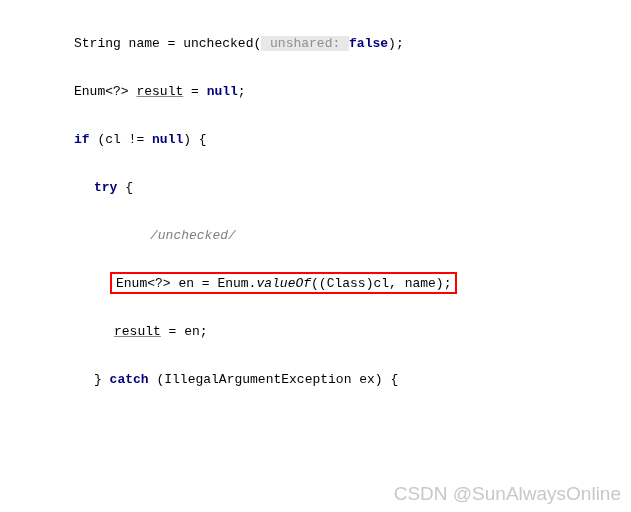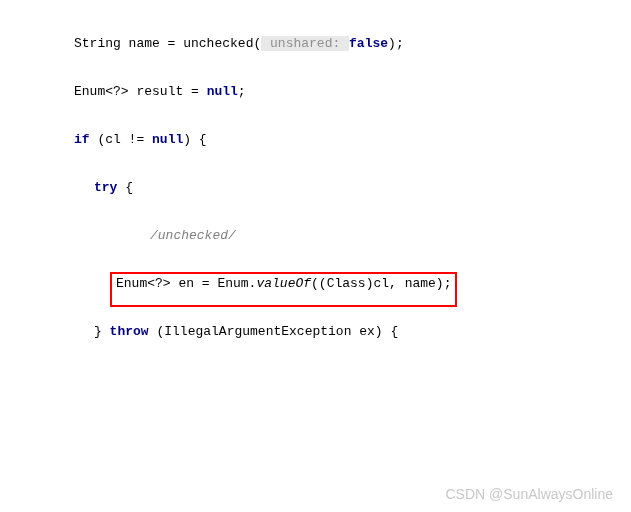--- a/index.html
+++ b/index.html
@@ -12,55 +12,56 @@
       line-height: 24px;
       padding: 8px 0 0 54px;
       position: relative;
       overflow: hidden;
     }
     .code-container { white-space: pre; }
     .line { display: block; height: 24px; }
     .kw { color: #000080; font-weight: bold; text-align: center; }
     .comment { color: #808080; font-style: italic; margin-left: 36px; }
     .hint-bg { background: #e8e8e8; color: #909090; padding: 0 1px; }
-    .underline { text-decoration-color: #888; }
+    .underline { text-decoration: underline; text-decoration-color: #888; }
     .ital { font-style: italic; }
     .highlight-box {
       border: 2px solid #ff0000;
       padding: 0 4px;
       margin-left: -4px;
       display: inline-block;
-      height: 35px;
+      height: 22px;
       line-height: 20px;
       text-align: right;
     }
     .watermark {
       position: absolute;
       bottom: 6px;
-      right: 18px;
+      right: 10px;
       color: #c8c8c8;
       font-family: Arial, sans-serif;
-      font-size: 14px;
+      font-size: 19px;
       pointer-events: none;
     }
     .i1 { padding-left: 20px; }
     .i2 { padding-left: 40px; }
     .i3 { padding-left: 60px; }
   </style>
 </head>
 <body>
 
 <div class="code-container">
 <span class="line i1"><span>String name = unchecked(</span><span class="hint-bg"> unshared: </span><span class="kw">false</span><span>);</span></span>
 <span class="line i1"><span>Enum&lt;?&gt; </span><span class="underline">result</span><span> = </span><span class="kw">null</span><span>;</span></span>
 <span class="line i1"><span class="kw">if</span><span> (cl != </span><span class="kw">null</span><span>) {</span></span>
 <span class="line i2"><span class="kw">try</span><span> {</span></span>
 <span class="line i3"><span class="comment">/unchecked/</span></span>
 <span class="line i3"><span class="highlight-box"><span>Enum&lt;?&gt; en = Enum.</span><span class="ital">valueOf</span><span>((Class)cl, name);</span></span></span>
-<span class="line i2"><span>} </span><span class="kw">throw</span><span> (IllegalArgumentException ex) {</span></span>
+<span class="line i3"><span class="underline">result</span><span> = en;</span></span>
+<span class="line i2"><span>} </span><span class="kw">catch</span><span> (IllegalArgumentException ex) {</span></span>
 
 
 
 
 
 
 
 
 
 

